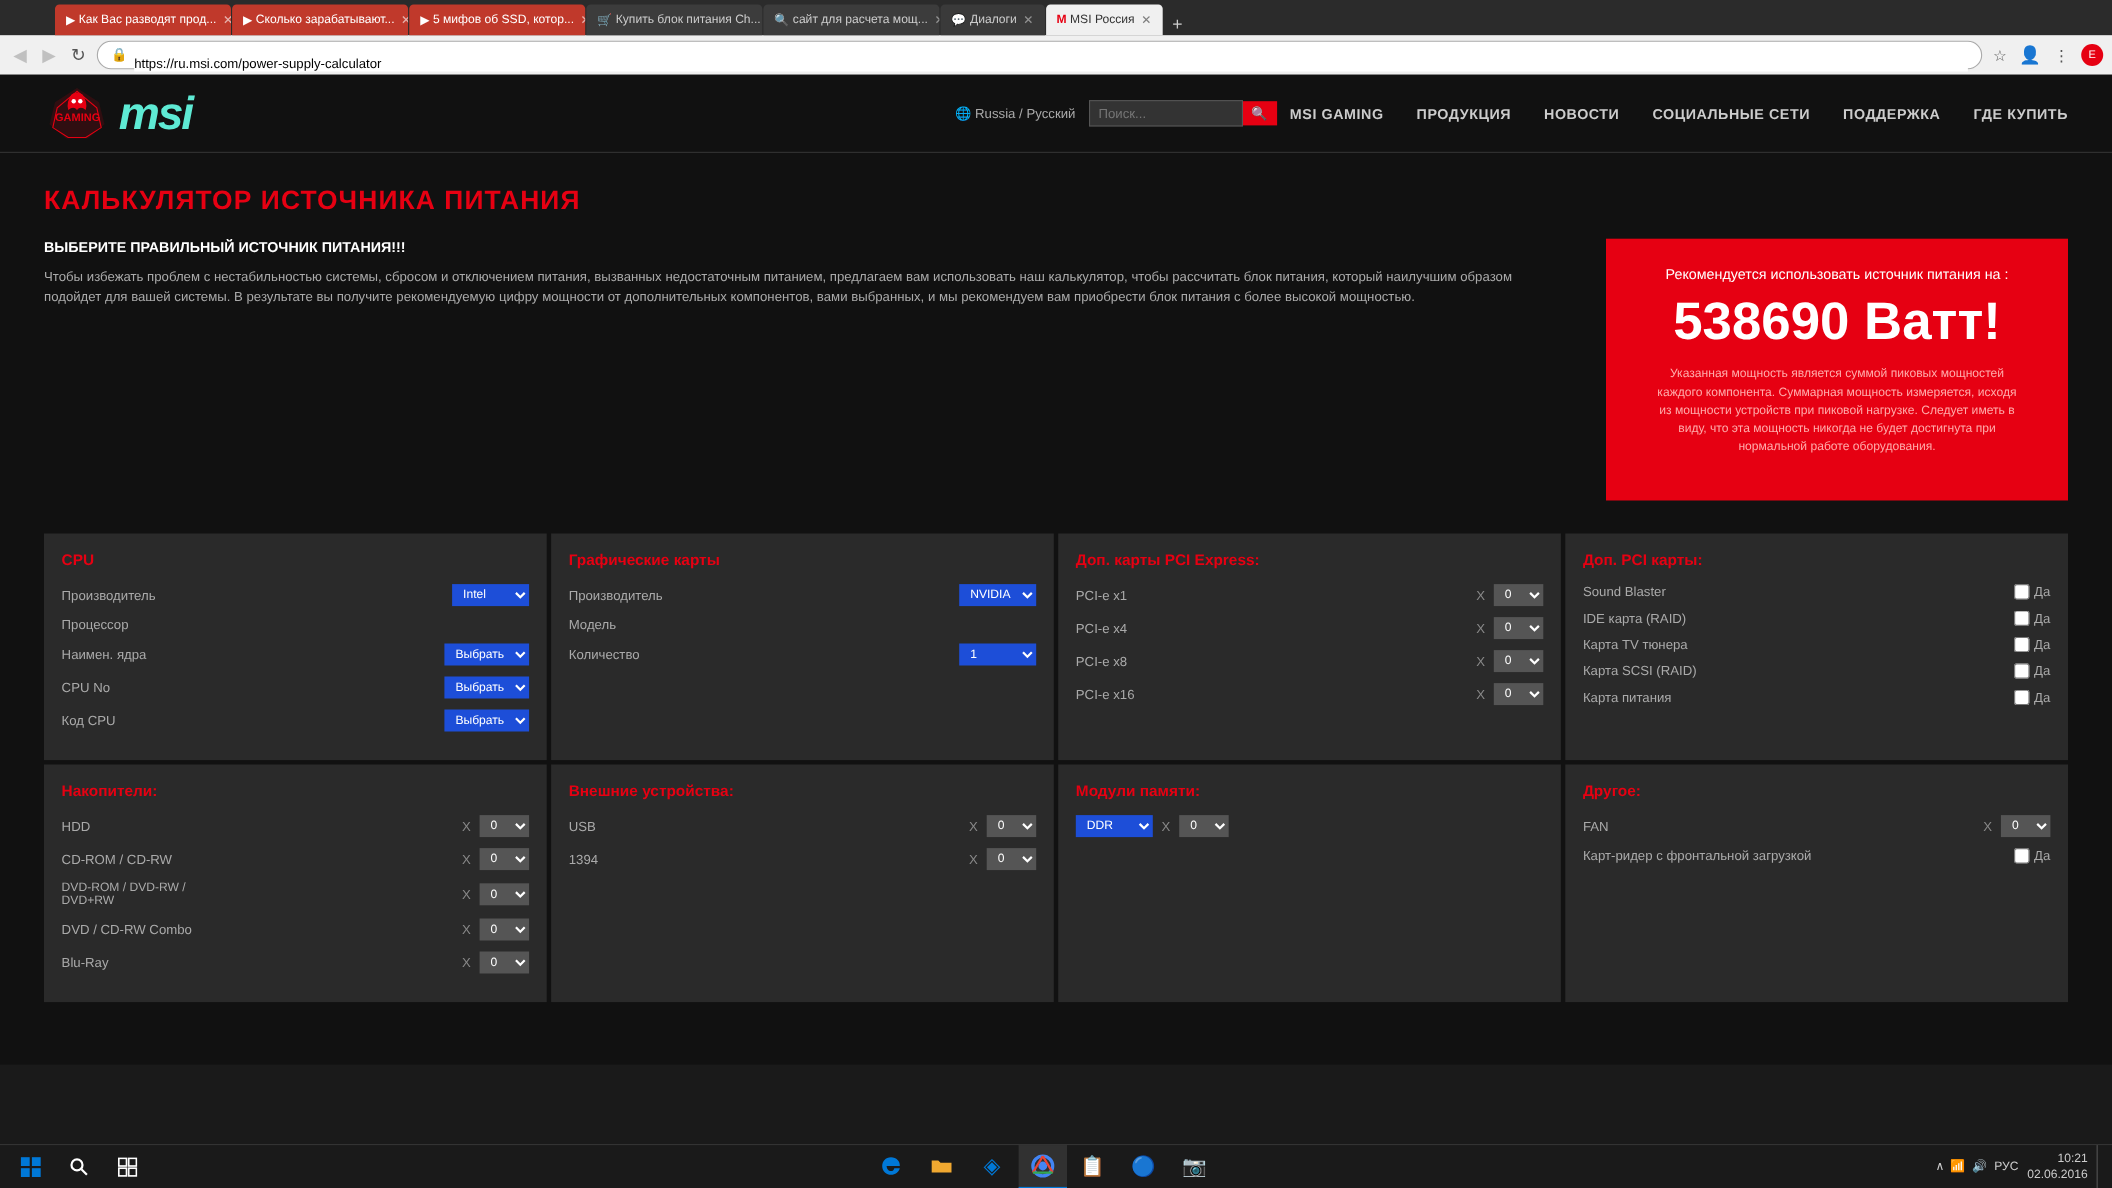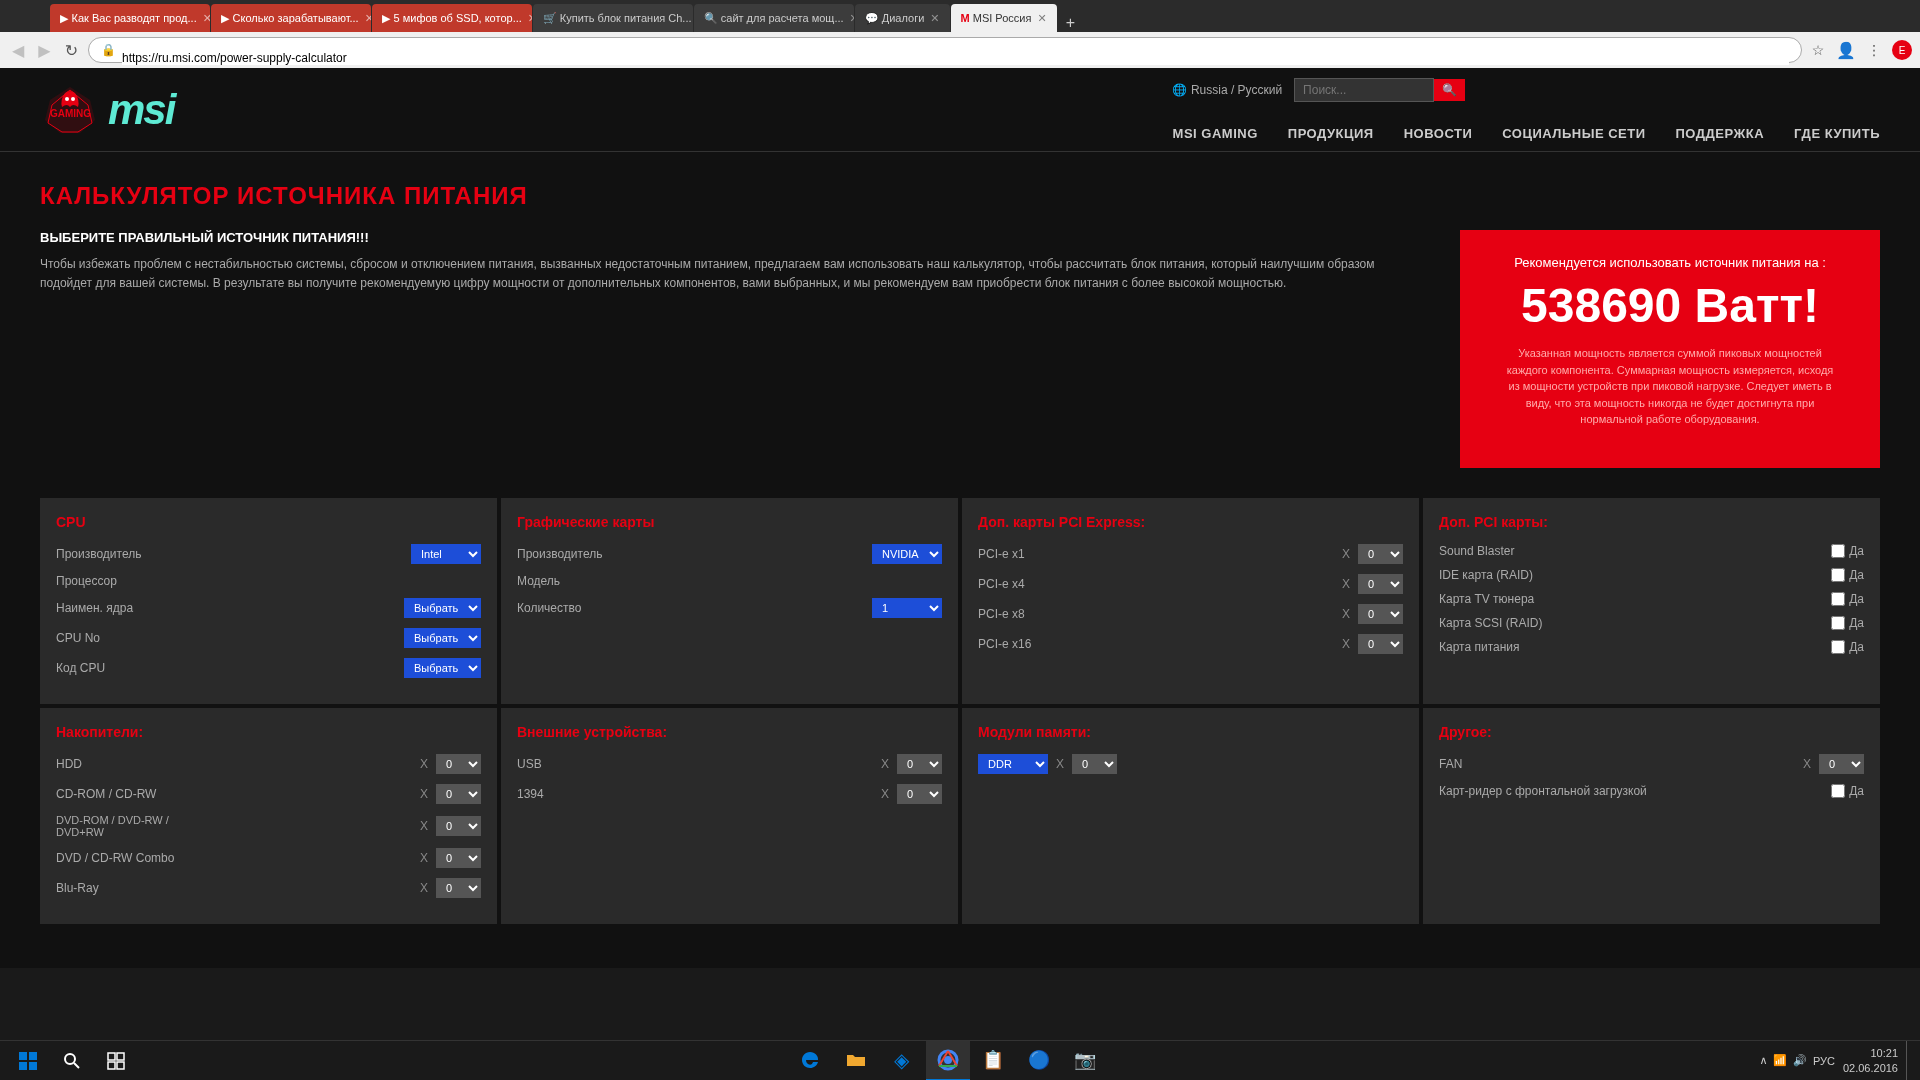--- a/index.html
+++ b/index.html
@@ -20,21 +20,21 @@
     .address-bar input { border: none; outline: none; width: 100%; font-size: 12px; margin-top: 16px; }
     .nav-icons { display: flex; gap: 8px; align-items: center; }
     .nav-icon { width: 20px; height: 20px; display: flex; align-items: center; justify-content: center; font-size: 14px; cursor: pointer; color: #555; }
 
     
     .msi-site { background: #111; min-height: 900px; }
 
     .msi-header { background: #111; display: flex; align-items: center; justify-content: space-between; padding: 10px 40px; border-bottom: 1px solid #333; }
     .msi-logo { display: flex; align-items: center; gap: 8px; }
     .msi-logo-text { color: #5eead4; font-size: 42px; font-weight: bold; font-style: italic; letter-spacing: -2px; }
-    .header-right { display: flex; flex-direction: column; align-items: flex-start; gap: 24px; }
+    .header-right { display: flex; flex-direction: row; align-items: center; gap: 12px; }
     .header-top-right { display: flex; align-items: center; gap: 12px; font-size: 12px; color: #aaa; }
     .header-search { display: flex; align-items: center; }
     .header-search input { background: #333; border: none; color: #ccc; padding: 4px 8px; font-size: 12px; outline: none; width: 140px; }
     .header-search button { background: #e60012; border: none; color: white; padding: 4px 8px; cursor: pointer; font-size: 12px; }
     .msi-nav { display: flex; gap: 30px; align-items: center; }
     .msi-nav a { color: #ccc; text-decoration: none; font-size: 13px; font-weight: bold; letter-spacing: 0.5px; }
 
     .msi-content { padding: 30px 40px; }
     .page-title { color: #e60012; font-size: 24px; font-weight: bold; text-transform: uppercase; margin-bottom: 20px; letter-spacing: 1px; }
 

